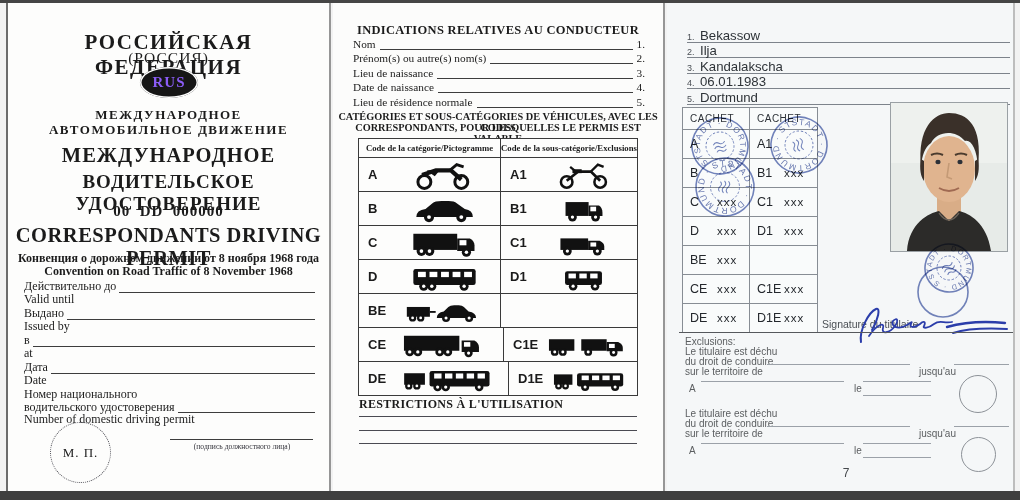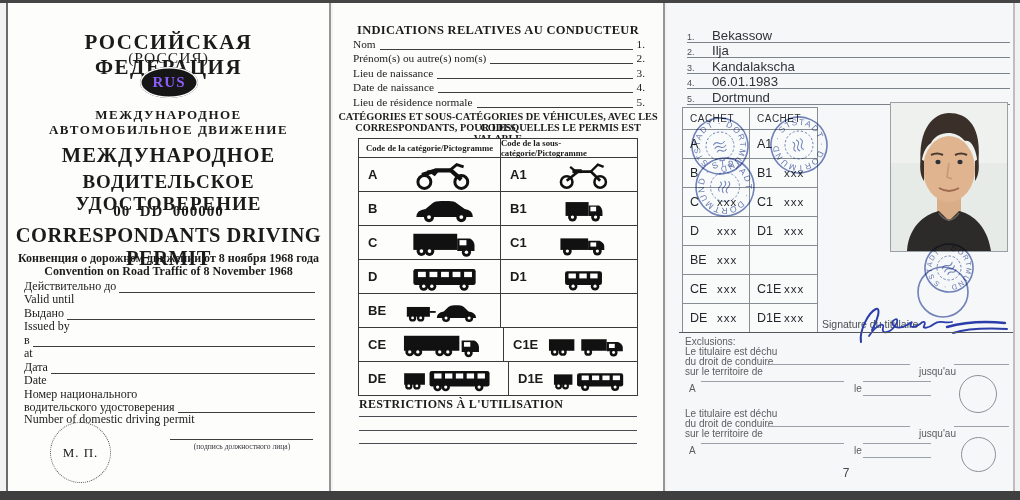--- a/index.html
+++ b/index.html
@@ -50,21 +50,21 @@
   .vcell.sub{flex:1;border-right:none;}
   .vcell.hd{height:18px;font-weight:bold;font-size:8.7px;justify-content:center;padding-left:0;}
   .vcode{font-family:"Liberation Sans",sans-serif;font-weight:bold;font-size:13px;width:30px;}
   .vicon{flex:1;display:flex;justify-content:center;padding-right:10px;}
   .mp-restr{font-weight:bold;font-size:12px;letter-spacing:0.3px;}
   .mline{position:absolute;left:26px;width:278px;border-top:1.6px solid #4a4a52;}
   
   #entries{left:20px;top:24px;width:323px;font-family:"Liberation Sans",sans-serif;}
   .erow{display:flex;align-items:flex-end;border-bottom:1.2px solid #7d838b;height:14.6px;margin-bottom:0;}
   .enum{font-size:9px;color:#4a4f55;width:13px;}
-  .eval{font-size:13.2px;color:#2e3338;line-height:13px;margin-left:12px;}
+  .eval{font-size:13.2px;color:#2e3338;line-height:13px;}
   #cachet{left:15px;top:104px;width:136px;border:1.3px solid #878d94;box-sizing:border-box;
           font-family:"Liberation Sans",sans-serif;background:rgba(255,255,255,0.45);}
   .crow{display:flex;border-top:1.3px solid #878d94;}
   .crow:first-child{border-top:none;}
   .ccell{flex:0 0 67px;box-sizing:border-box;border-right:1.3px solid #878d94;height:28px;
          display:flex;align-items:center;padding-left:7px;color:#23272c;}
   .ccell.sub{flex:1;border-right:none;}
   .ccell.hd{height:21px;font-size:10px;letter-spacing:0.5px;color:#2c3137;}
   .ccode{font-size:12.5px;width:27px;}
   .cval{font-size:11.5px;letter-spacing:1px;}
@@ -171,21 +171,21 @@
           <span>Lieu de résidence normale</span>
           <span class="rule"></span>
           <span>5.</span>
         </div>
       </div>
     <div class="abs ctr mp-cat" style="top:108px">CATÉGORIES ET SOUS-CATÉGORIES DE VÉHICULES, AVEC LES CODES</div>
     <div class="abs ctr mp-cat" style="top:119px">CORRESPONDANTS, POUR LESQUELLES LE PERMIS EST VALABLE</div>
     <div class="abs" id="veh-table">
         <div class="vrow">
           <div class="vcell hd">Code de la catégorie/Pictogramme</div>
-          <div class="vcell hd sub">Code de la sous-catégorie/Pictogramme</div>
+          <div class="vcell hd sub">Code de la sous-catégorie/Exclusions</div>
         </div>
         <div class="vrow">
           <div class="vcell">
             <span class="vcode">A</span>
             <span class="vicon">
               <svg width="70" height="30" viewBox="0 0 56 26">
                 <circle cx="11" cy="19" r="5.6" fill="none" stroke="#111" stroke-width="2.6"></circle>
    <circle cx="43" cy="19" r="5.6" fill="none" stroke="#111" stroke-width="2.6"></circle>
    <path d="M9 13 L21 9 L34 9 L43 17" stroke="#111" stroke-width="3.6" fill="none"></path>
    <path d="M33 9 L39 4 L45 6" stroke="#111" stroke-width="2.4" fill="none"></path>

